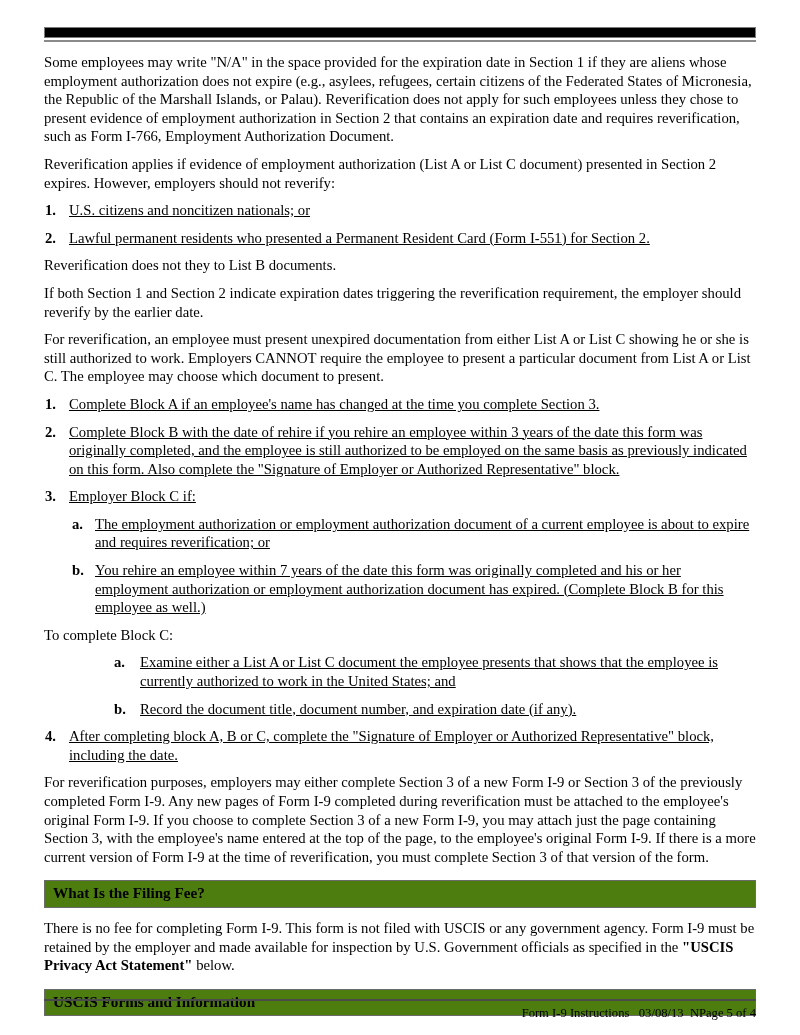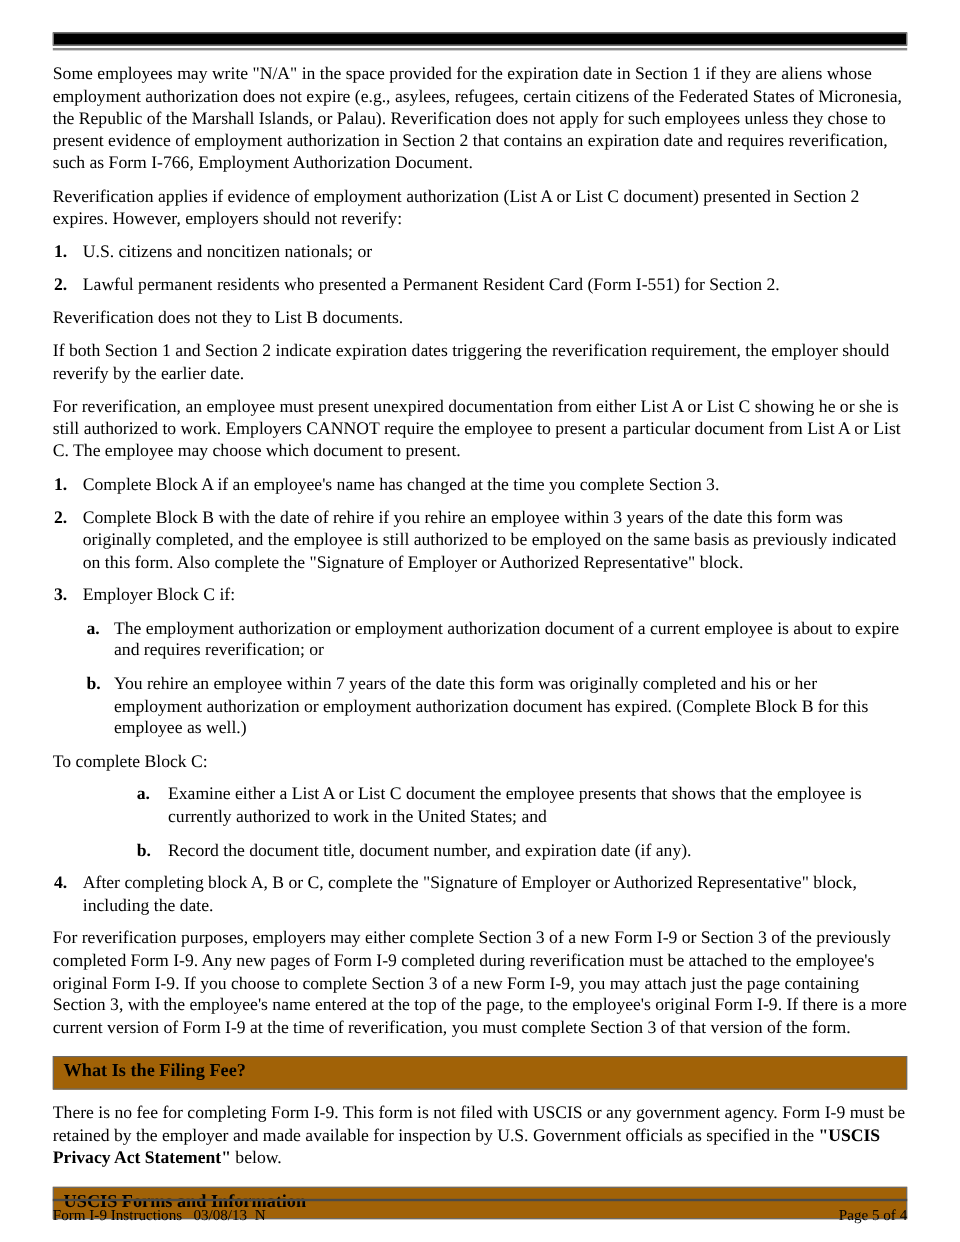--- a/index.html
+++ b/index.html
@@ -58,35 +58,36 @@
   .li:last-child {
     margin-bottom: 9px;
   }
   .marker {
     font-weight: bold;
     flex: 0 0 auto;
     text-align: left;
   }
   .body-txt {
     flex: 1 1 auto;
+    text-decoration: underline;
   }
   
   .lvl1 > .marker { width: 24px; padding-left: 1px; }
   
   .lvl2 { margin-left: 28px; }
   .lvl2 > .marker { width: 23px; }
   
   .lvl3 { margin-left: 70px; }
   .lvl3 > .marker { width: 26px; }
   
   .indent-28 { margin-left: 28px; }
   
   .section-head {
     border: 1.6px solid #6b6b6b;
-    background: #a16207;
+    background: #4d7c0f;
     box-sizing: border-box;
     padding: 3px 8px 4px 8px;
     font-weight: bold;
     font-size: 15.2px;
     line-height: 1.22;
     margin: 14px 0 11px 0;
   }
   .after-head {
     margin-top: 0;
   }
@@ -97,21 +98,21 @@
     left: 44px;
     right: 44px;
     bottom: 14px;
   }
   .footer-rule {
     border-top: 2px solid #4a4a4a;
     margin-bottom: 5px;
   }
   .footer-row {
     display: flex;
-    justify-content: space-between;
+    justify-content: flex-end;
     align-items: baseline;
     font-size: 12.6px;
     line-height: 1.2;
   }
   .footer-left { white-space: pre; }
   .footer-right { white-space: pre; }
 </style>
 </head>
 <body>
 

